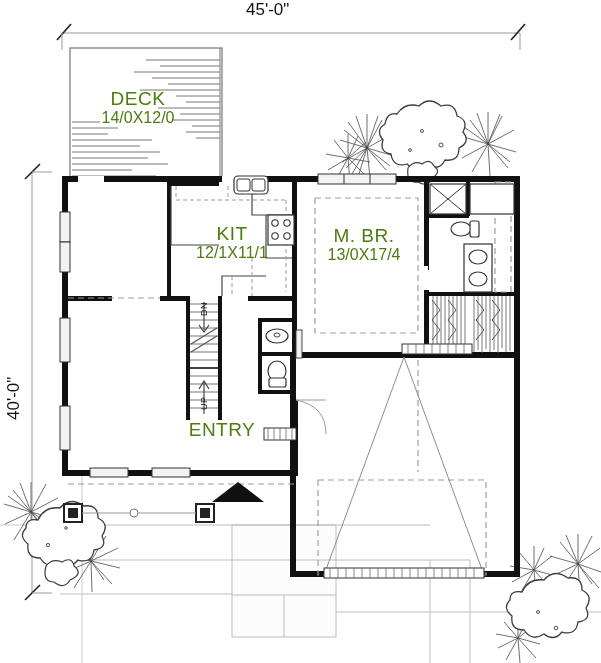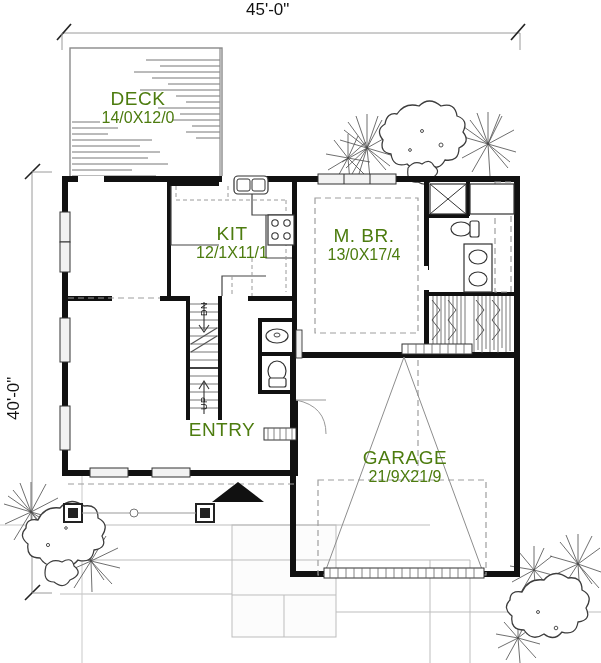--- a/index.html
+++ b/index.html
@@ -606,24 +606,20 @@
     <span class="rname">KIT</span>
     <span class="rdim">12/1X11/1</span>
   </div>
 
   <div class="room-label" style="left:364px;top:226px;transform:translateX(-50%);">
     <span class="rname">M. BR.</span>
     <span class="rdim">13/0X17/4</span>
   </div>
 
 
-  <div class="room-label" style="left:405px;top:448px;transform:translateX(-50%);">
-    <span class="rname">GARAGE</span>
-    <span class="rdim">21/9X21/9</span>
-  </div>
 
   <div class="room-label" style="left:222px;top:420px;transform:translateX(-50%);">
     <span class="rname">ENTRY</span>
   </div>
 
   <div class="stair-tag rot" style="left:199px;top:316px;">DN</div>
 
   <div class="stair-tag rot" style="left:199px;top:410px;">UP</div>
 
 </div>

